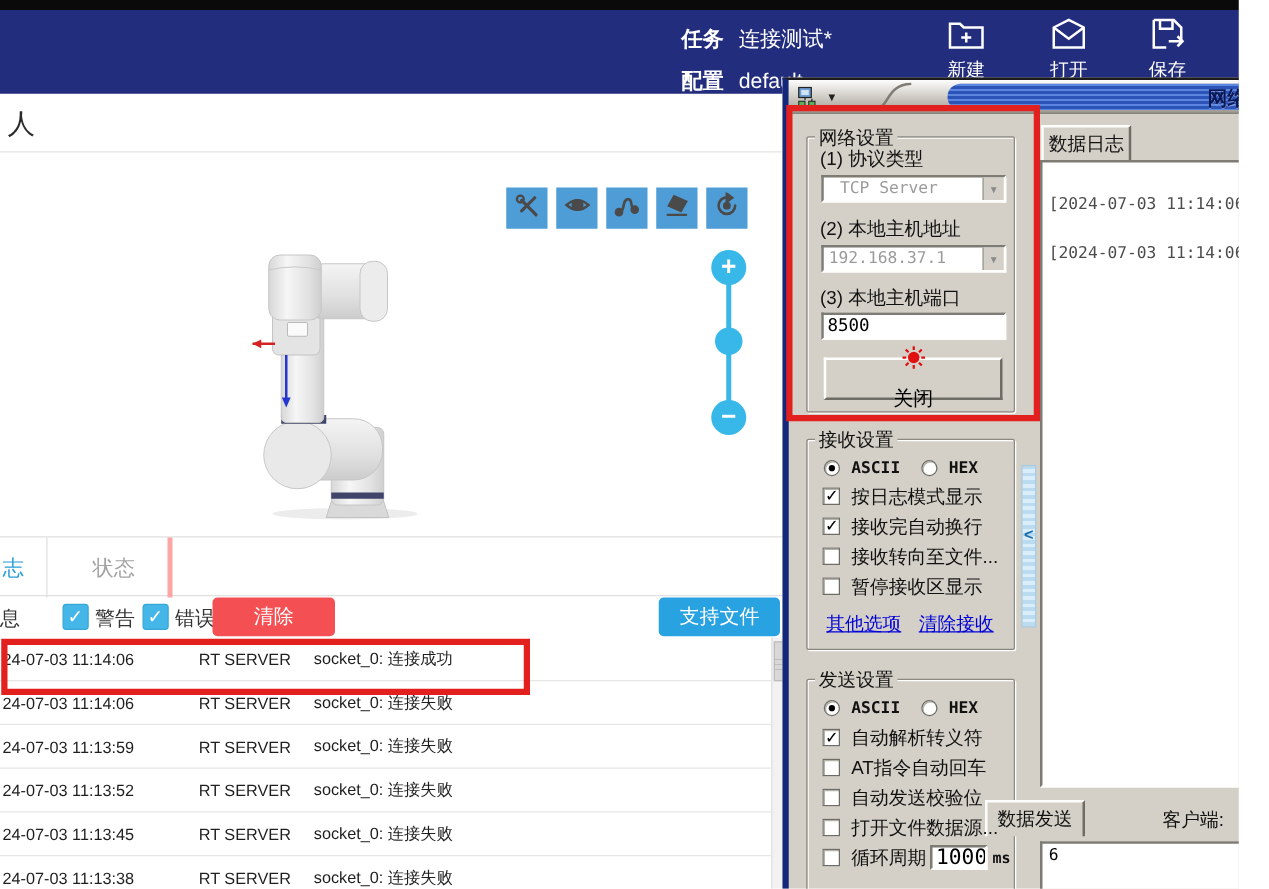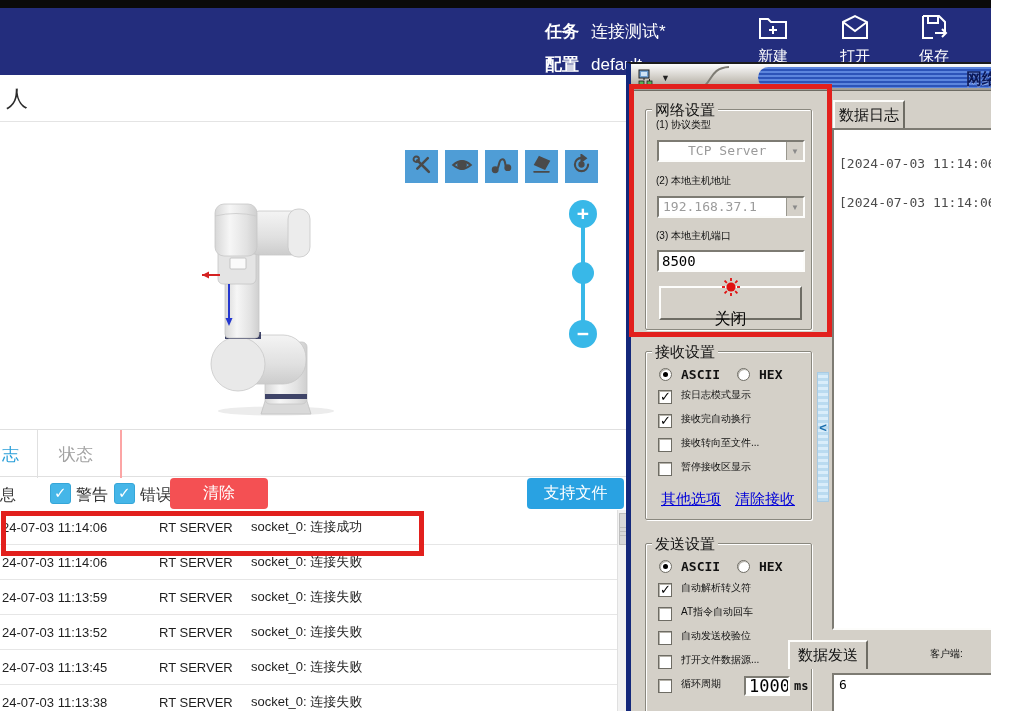--- a/index.html
+++ b/index.html
@@ -29,21 +29,21 @@
                  font-size:21px; font-weight:bold; display:flex; align-items:center;
                  justify-content:center; left:569px; }
   #zoom-track { left:581px; top:226px; width:4px; height:110px; background:#38b8e8; }
   #zoom-handle { left:572px; top:262px; width:22px; height:22px; border-radius:50%; background:#38b8e8; }
 
   
   #tabstrip { left:0; top:429px; width:626px; height:48px; border-top:1px solid #e0e0e0;
               border-bottom:1px solid #e0e0e0; }
   .tabcell { position:absolute; top:0; height:48px; display:flex; align-items:center; font-size:17px; }
   #tab-log { left:0; width:38px; padding-left:2px; color:#2a9fd9; border-right:1px solid #e0e0e0; }
-  #tab-status { left:32px; width:90px; justify-content:center; color:#a3a3a3; border-right:2px solid #fca5a5; }
+  #tab-status { left:48px; width:90px; justify-content:center; color:#a3a3a3; border-right:4px solid #fca5a5; }
 
   #filter-row { left:0; top:478px; width:626px; height:32px; }
   .flabel { position:absolute; top:7px; font-size:16px; color:#333; }
   .bluecb { position:absolute; top:5px; width:21px; height:21px; background:#45b6e8;
             border:1px solid #35a6d8; border-radius:3px; }
   .bluecb.checked::after { content:"\2713"; color:#fff; font-size:15px; font-weight:bold;
                            position:absolute; left:3px; top:0px; }
   .pill-btn { position:absolute; top:0; height:31px; border:none; border-radius:4px; color:#fff;
               font-size:16px; font-family:inherit; display:flex; align-items:center; justify-content:center; }
   #clear-btn { left:170px; width:98px; background:#f45053; }
@@ -68,21 +68,21 @@
                   border-bottom:1px solid #6e6c64; }
   #dbg-title-stripes { position:absolute; left:127px; top:3px; right:0; height:21px;
                        border-radius:11px 0 0 11px;
                        background:repeating-linear-gradient(180deg,#5c85dd 0 2px,#2c53b8 2px 4px); }
   #dbg-title-text { position:absolute; right:1px; top:2px; font-size:16px; font-weight:bold;
                     color:#0a1858; text-shadow:0 1px 0 rgba(255,255,255,.35); white-space:nowrap; }
   .gb { position:absolute; border:1px solid #8a887f; border-radius:2px;
         box-shadow:1px 1px 0 #fff, inset 1px 1px 0 #fff; }
   .gb-title { position:absolute; top:-9px; left:6px; background:#d4d0c8; padding:0 3px;
               font-size:15px; color:#111; white-space:nowrap; }
-  .xp-label { position:absolute; font-size:10px; color:#111; white-space:nowrap; }
+  .xp-label { position:absolute; font-size:15px; color:#111; white-space:nowrap; }
   .xp-combo { position:absolute; height:22px; background:#fff;
               border-top:2px solid #7d7b73; border-left:2px solid #7d7b73;
               border-bottom:2px solid #fdfdfb; border-right:2px solid #fdfdfb; }
   .combo-val { position:absolute; left:4px; top:1px; right:20px; font-family:"DejaVu Sans Mono","Liberation Mono",monospace;
                font-size:13px; color:#9b9b9b; white-space:nowrap; }
   .combo-btn { position:absolute; right:0; top:0; bottom:0; width:17px; background:#d4d0c8;
                border-left:1px solid #9a988f; color:#8a8a8a; font-size:8px; display:flex;
                align-items:center; justify-content:center; }
   .xp-input { position:absolute; height:22px; background:#fff; border:none;
               border-top:2px solid #7d7b73; border-left:2px solid #7d7b73;
@@ -344,21 +344,21 @@
       </div>
     </div>
 
   </div>
 
   <div class="gb" id="gb-net" style="left:645px; top:109px; width:167px; height:221px; z-index:11;">
     <span class="gb-title">网络设置</span>
   </div>
   <div class="abs xp-label" style="left:656px; top:118px; z-index:12;">(1) 协议类型</div>
   <div class="abs xp-combo" style="left:657px; top:140px; width:148px; z-index:12;">
-    <span class="combo-val" style="left:13px;margin-left:16px;">TCP Server</span>
+    <span class="combo-val" style="left:13px;">TCP Server</span>
     <span class="combo-btn">▼</span>
   </div>
   <div class="abs xp-label" style="left:656px; top:174px; z-index:12;">(2) 本地主机地址</div>
   <div class="abs xp-combo" style="left:657px; top:196px; width:148px; z-index:12;">
     <span class="combo-val">192.168.37.1</span>
     <span class="combo-btn">▼</span>
   </div>
   <div class="abs xp-label" style="left:656px; top:229px; z-index:12;">(3) 本地主机端口</div>
   <input class="xp-input" style="left: 657px; top: 250px; width: 148px; z-index: 12;" value="8500">
   <button class="xp-btn" style="left:659px; top:286px; width:143px; height:34px; z-index:12;flex-direction:column;">

